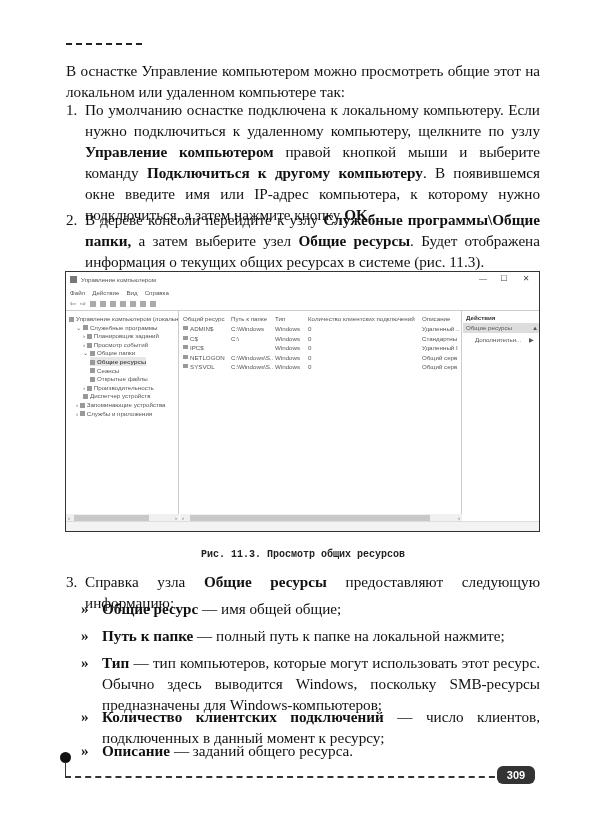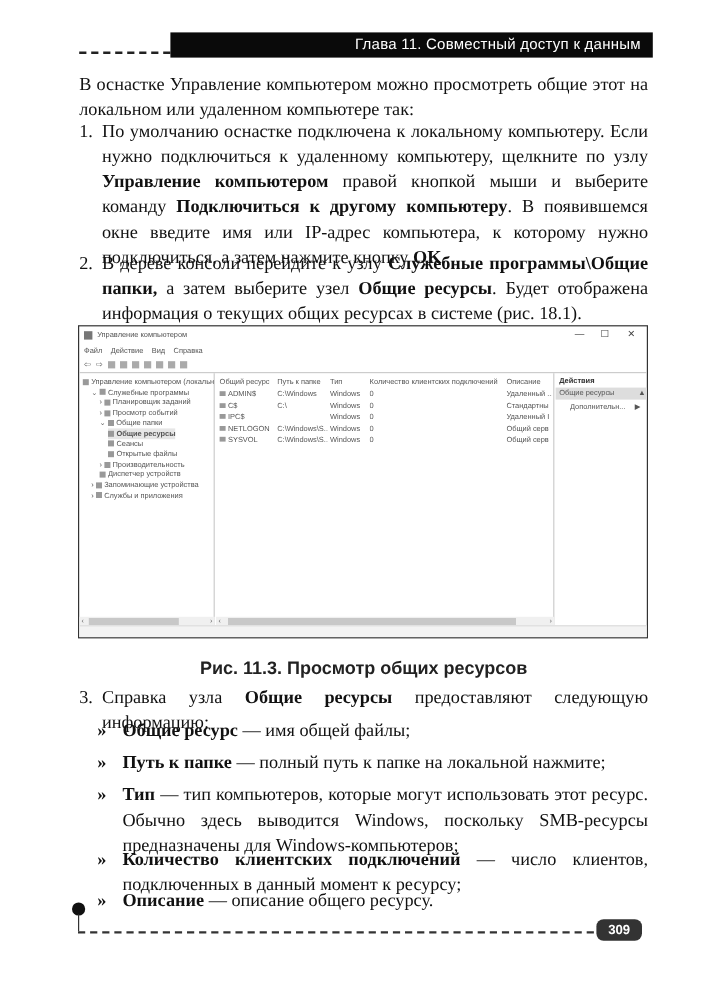--- a/index.html
+++ b/index.html
@@ -52,46 +52,45 @@
     .actions .sel { position: absolute; left: 0; top: 12px; width: 100%; height: 10px; background: #ddd; padding-left: 3px; line-height: 10px; }
     .actions .sel .caret { position: absolute; right: 3px; top: 0; }
     .actions .more { position: absolute; left: 12px; top: 25px; }
     .actions .more .caret { position: absolute; left: 54px; top: 0; }
     .hscroll { position: absolute; height: 8px; bottom: 0; background: #f0f0f0; }
     .hscroll .thumb { position: absolute; top: 1px; height: 6px; background: #c8c8c8; }
     .hscroll .arr { position: absolute; top: 0; font-size: 6px; line-height: 8px; color: #666; }
     .statusbar { position: absolute; left: 0; bottom: 0; width: 100%; height: 10px; background: #f3f3f3; border-top: 1px solid #ddd; }
 
     .caption { position: absolute; top: 549px; left: 66px; width: 474px; text-align: center;
-      font-family: Liberation Sans, sans-serif; font-weight: bold; font-size: 15px; color: #222; }
+      font-family: Liberation Mono, monospace; font-weight: bold; font-size: 10px; color: #222; }
 
     
     .foot-dot { position: absolute; left: 60px; top: 752px; width: 11px; height: 11px; border-radius: 50%; background: #111; }
     .foot-line { position: absolute; left: 65px; top: 776px; width: 440px; border-top: 2px dashed #333; }
     .foot-stem { position: absolute; left: 65px; top: 762px; height: 14px; border-left: 1px solid #333; }
     .page-num { position: absolute; left: 497px; top: 766px; width: 38px; height: 18px; border-radius: 6px; background: #333; color: #fff;
       font-family: "Liberation Sans", "DejaVu Sans", sans-serif; font-weight: bold; font-size: 11px; line-height: 18px; text-align: center; }
   </style>
 </head>
 <body>
 
 <div class="run-head">
   <div class="dash"></div>
-  <div class="bar">Глава 11. Совместный доступ к данным</div>
 </div>
 
 <p class="para intro">В оснастке Управление компьютером можно просмотреть общие этот на локальном или удаленном компьютере так:</p>
 
 <div class="ol-item item1">
   <span class="num">1.</span>
   <div class="body"><span>По умолчанию оснастке подключена к локальному компьютеру. Если нужно подключиться к удаленному компьютеру, щелкните по узлу </span><b>Управление компьютером</b><span> правой кнопкой мыши и выберите команду </span><b>Подключиться к другому компьютеру</b><span>. В появившемся окне введите имя или IP-адрес компьютера, к которому нужно подключиться, а затем нажмите кнопку </span><b>OK</b><span>.</span></div>
 </div>
 <div class="ol-item item2">
   <span class="num">2.</span>
-  <div class="body"><span>В дереве консоли перейдите к узлу </span><b>Служебные программы\Общие папки,</b><span> а затем выберите узел </span><b>Общие ресурсы</b><span>. Будет отображена информация о текущих общих ресурсах в системе (рис. 18.1).</span></div>
+  <div class="body"><span>В дереве консоли перейдите к узлу </span><b>Служебные программы\Общие папки,</b><span> а затем выберите узел </span><b>Общие ресурсы</b><span>. Будет отображена информация о текущих общих ресурсах в системе (рис. 11.3).</span></div>
 </div>
 
 <div class="win">
   <div class="titlebar">
     <span class="app-icon"></span>
     <span class="title">Управление компьютером</span>
     <span class="wctl" style="left:409px">—</span>
     <span class="wctl" style="left:430px">☐</span>
     <span class="wctl" style="left:452px">✕</span>
   </div>
@@ -192,35 +191,35 @@
 
 <div class="caption">Рис. 11.3. Просмотр общих ресурсов</div>
 
 <div class="ol-item item3">
   <span class="num">3.</span>
   <div class="body"><span>Справка узла </span><b>Общие ресурсы</b><span> предоставляют следующую информацию:</span></div>
 </div>
 
 <div class="bullet b1">
   <span class="mark">»</span>
-  <div class="body"><b>Общие ресурс</b><span> — имя общей файлы;</span></div>
+  <div class="body"><b>Общие ресурс</b><span> — имя общей общие;</span></div>
 </div>
 <div class="bullet b2">
   <span class="mark">»</span>
   <div class="body"><b>Путь к папке</b><span> — полный путь к папке на локальной нажмите;</span></div>
 </div>
 <div class="bullet b3">
   <span class="mark">»</span>
   <div class="body"><b>Тип</b><span> — тип компьютеров, которые могут использовать этот ресурс. Обычно здесь выводится Windows, поскольку SMB-ресурсы предназначены для Windows-компьютеров;</span></div>
 </div>
 <div class="bullet b4">
   <span class="mark">»</span>
   <div class="body"><b>Количество клиентских подключений</b><span> — число клиентов, подключенных в данный момент к ресурсу;</span></div>
 </div>
 <div class="bullet b5">
   <span class="mark">»</span>
-  <div class="body"><b>Описание</b><span> — описание общего ресурсу.</span></div>
+  <div class="body"><b>Описание</b><span> — заданий общего ресурса.</span></div>
 </div>
 
 <div class="foot-dot"></div>
 <div class="foot-stem"></div>
 <div class="foot-line"></div>
 <div class="page-num">309</div>
 
 </body></html>

